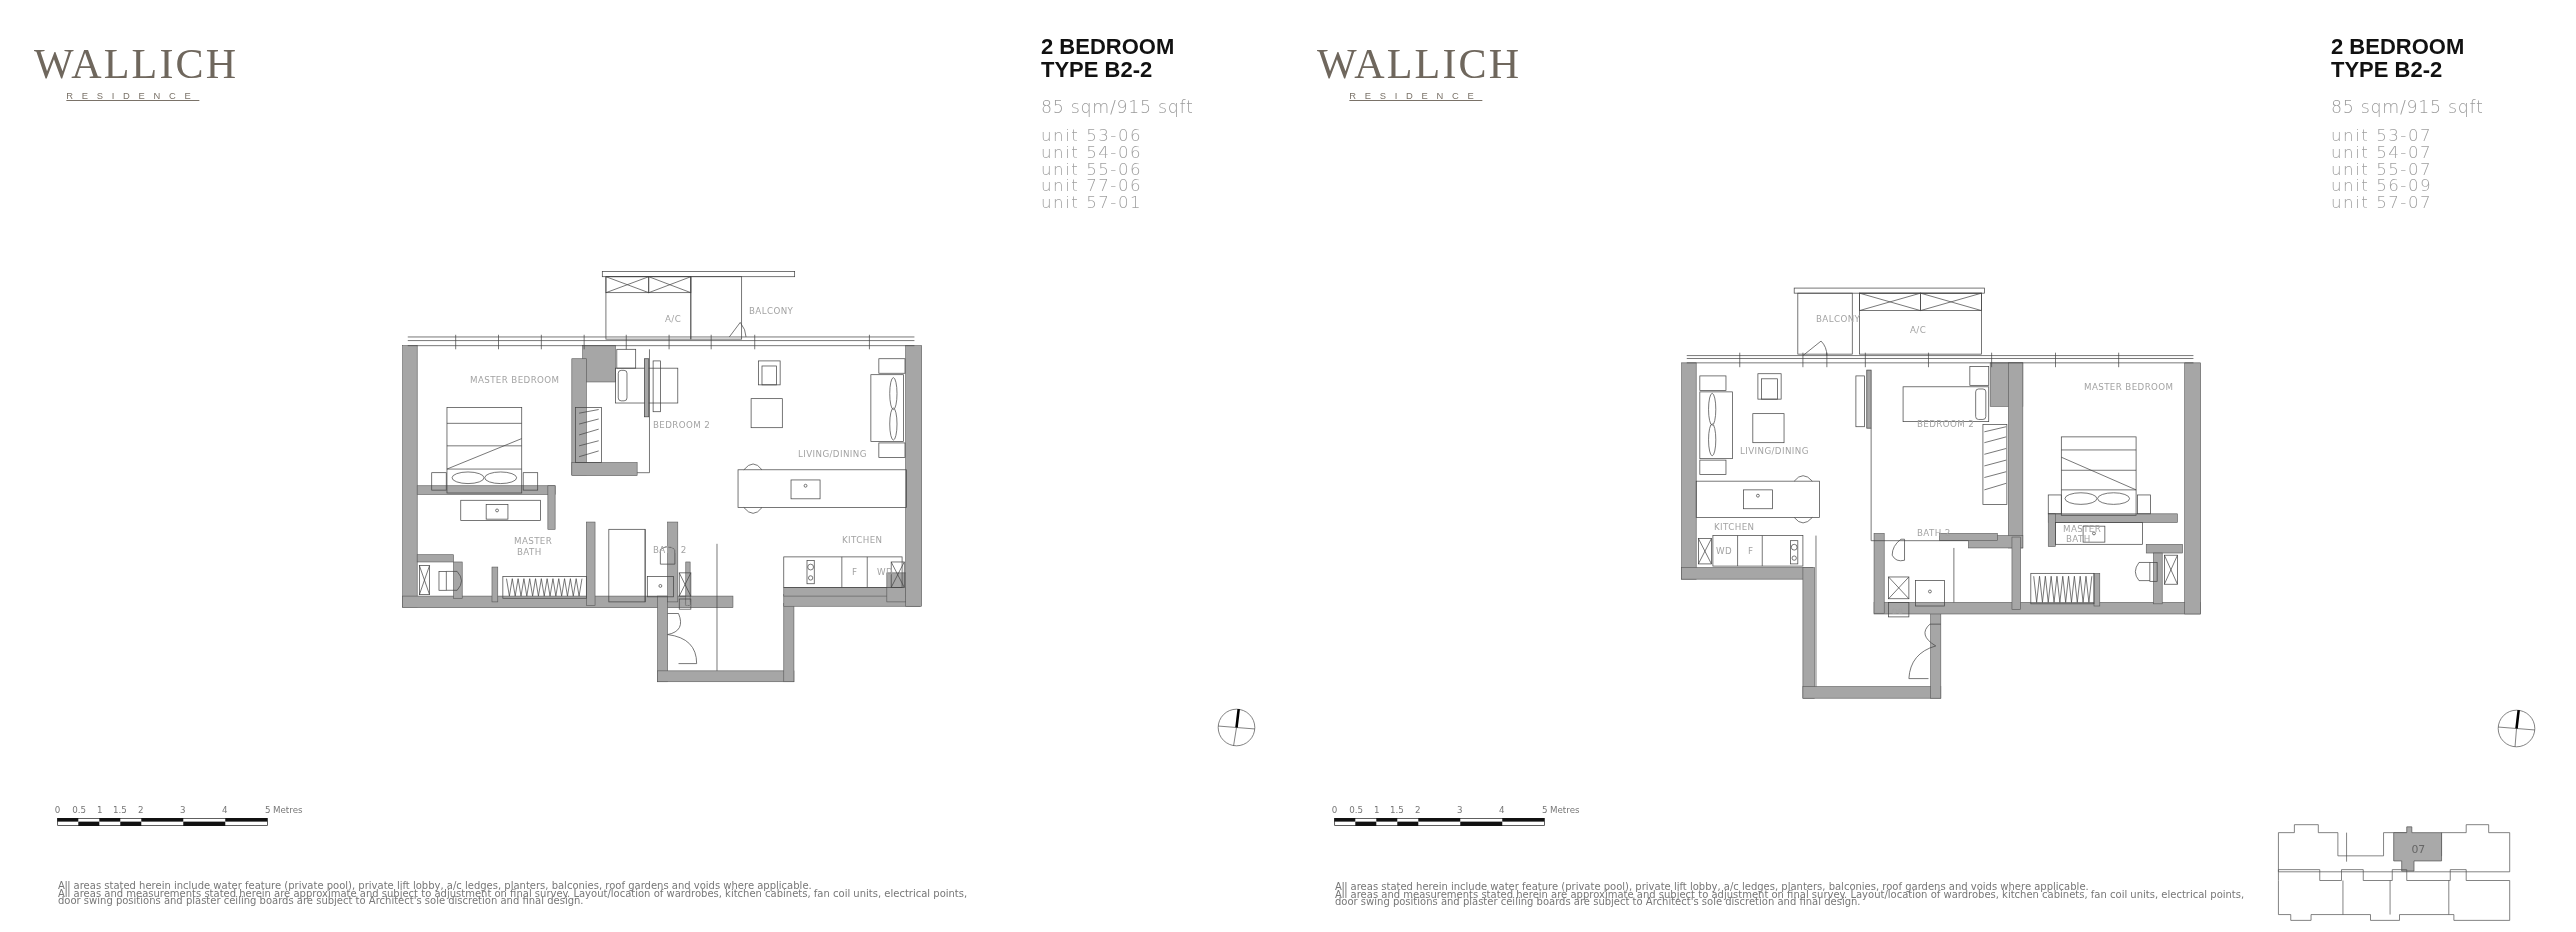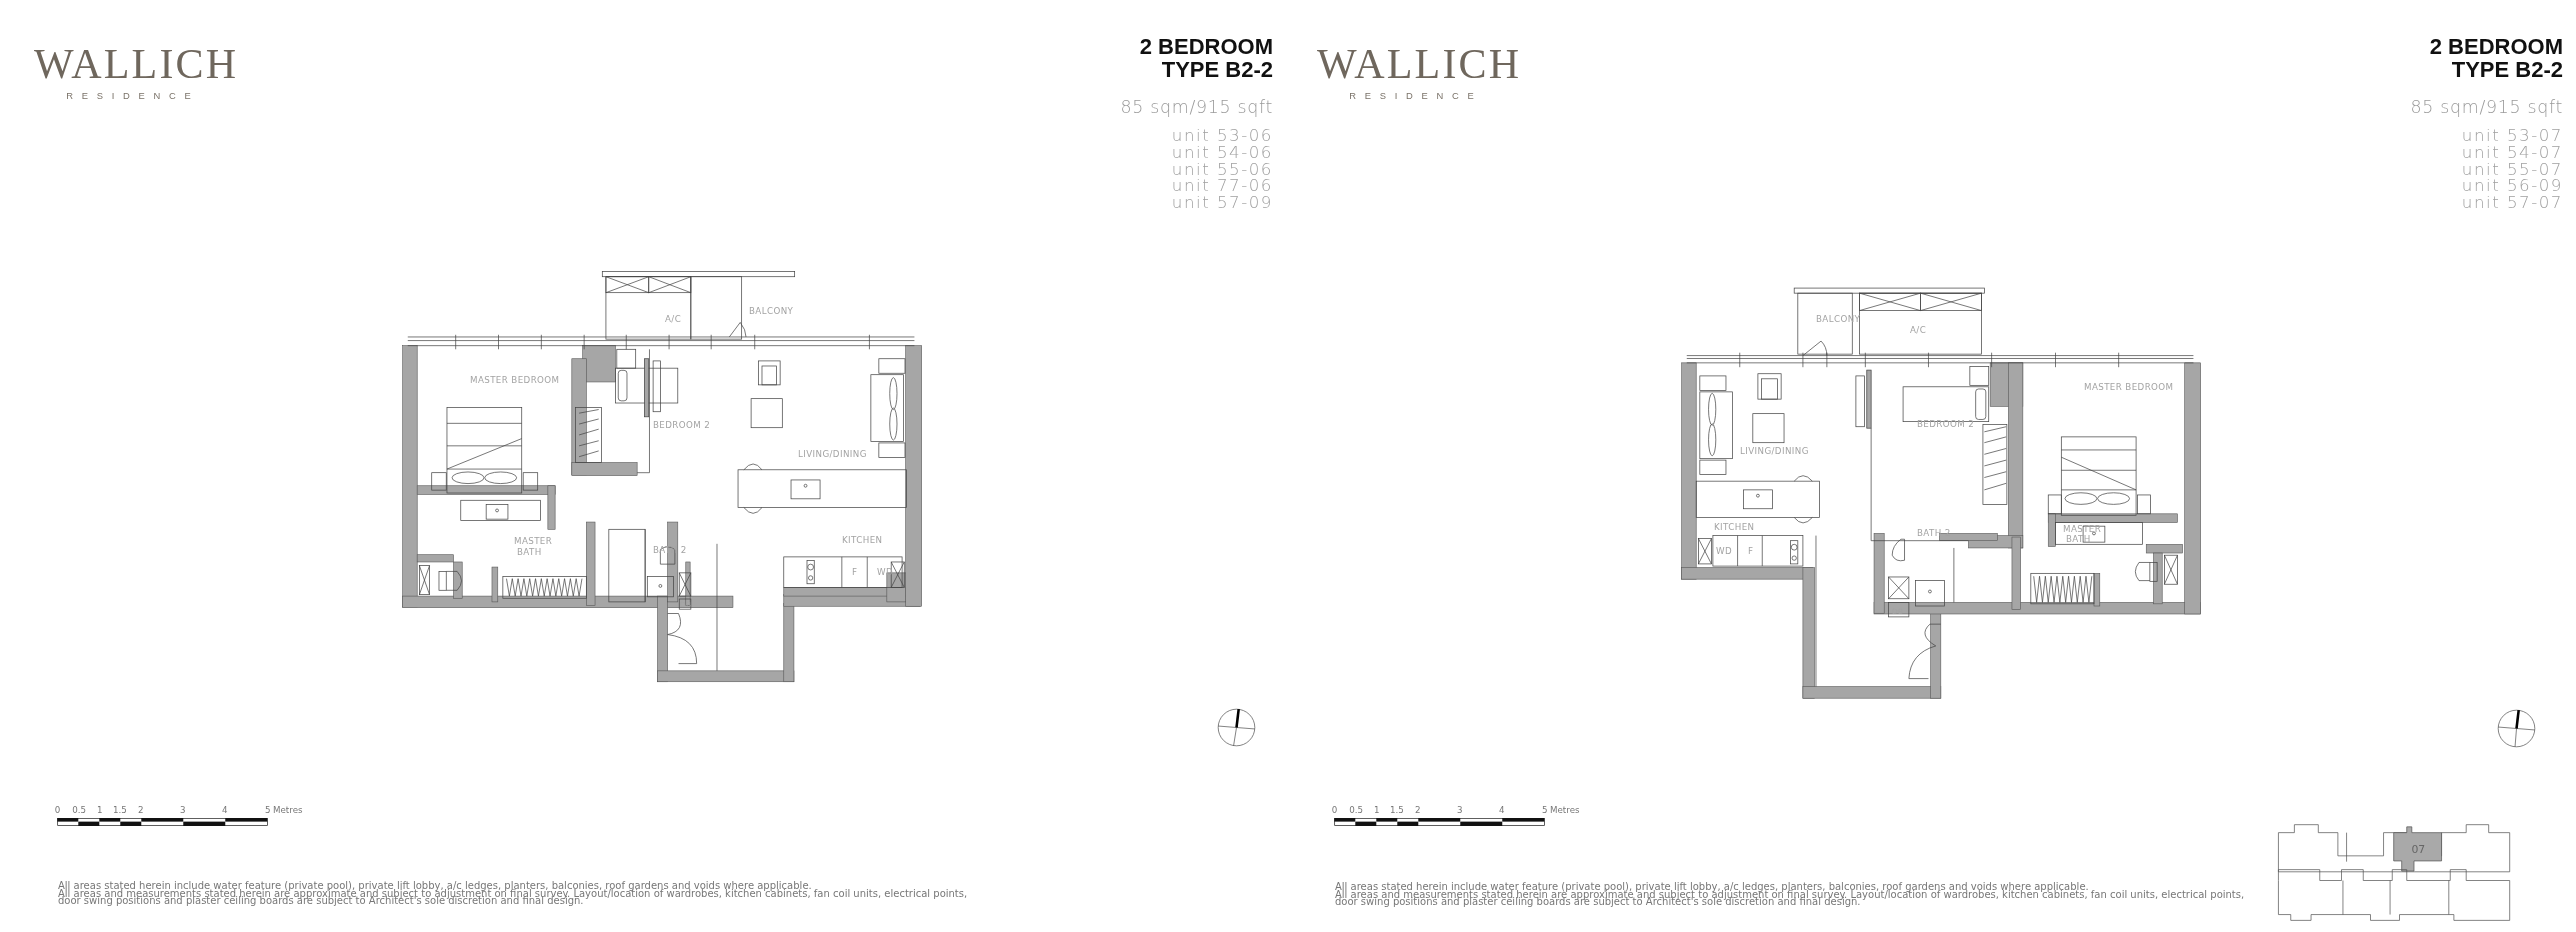--- a/index.html
+++ b/index.html
@@ -3,23 +3,23 @@
 <meta charset="utf-8">
 <style>
   html, body { margin: 0; padding: 0; background: #ffffff; }
   body { width: 2576px; height: 932px; position: relative; overflow: hidden; font-family: "Liberation Sans", sans-serif; }
   .page { position: absolute; top: 0; height: 932px; width: 1288px; }
   #page-left { left: 0; }
   #page-right { left: 1288px; }
 
   .logo { position: absolute; top: 42px; width: 189px; text-align: center; color: #6f675d; }
   .logo-word { font-family: "Liberation Serif", serif; font-size: 42px; letter-spacing: 2.2px; line-height: 44px; font-weight: normal; }
-  .logo-sub { font-family: "Liberation Sans", sans-serif; font-size: 9.4px; letter-spacing: 8.7px; margin-top: 4.4px; padding-left: 8.7px; color: #7a7268; }
-
-  .unit-info { position: absolute; top: 36px; text-align: right; width: 232px; }
+  .logo-sub { font-family: "Liberation Sans", sans-serif; font-size: 9.4px; letter-spacing: 8.7px; margin-top: 4.4px; padding-left: 8.7px; color: #7a7268; text-decoration: underline; }
+
+  .unit-info { position: absolute; top: 36px; text-align: left; width: 232px; }
   .type-title { font-family: "Liberation Sans", sans-serif; font-weight: bold; font-size: 22px; line-height: 22.5px; color: #111; }
   .area { font-family: "DejaVu Sans", sans-serif; font-size: 17.4px; color: #9a9a9a; margin-top: 16px; letter-spacing: 0.7px; font-weight: 200; }
   .unit-list { margin-top: 10.2px; }
   .unit-line { font-family: "DejaVu Sans", sans-serif; font-size: 16.7px; line-height: 16.7px; color: #a0a0a0; letter-spacing: 1.5px; font-weight: 200; }
 
   .plan { position: absolute; }
   .plan svg { display: block; overflow: visible; }
   .room-label { position: absolute; font-family: "DejaVu Sans", sans-serif; font-size: 8.7px; color: #a3a3a3; letter-spacing: 0.4px; white-space: nowrap; text-align: center; line-height: 10.2px; }
 
   .scale { position: absolute; }
@@ -44,21 +44,21 @@
 
   <div class="unit-info" style="left:1041px;">
     <div class="type-title">2 BEDROOM</div>
     <div class="type-title">TYPE B2-2</div>
     <div class="area">85 sqm/915 sqft</div>
     <div class="unit-list">
       <div class="unit-line">unit 53-06</div>
       <div class="unit-line">unit 54-06</div>
       <div class="unit-line">unit 55-06</div>
       <div class="unit-line">unit 77-06</div>
-      <div class="unit-line">unit 57-09</div>
+      <div class="unit-line">unit 57-01</div>
     </div>
   </div>
 
   <div class="plan" style="left:399px; top:268px; width:530px; height:421px;">
     <svg width="530" height="421" viewBox="0 0 730 580">
       <g fill="#a6a6a6" stroke="#555" stroke-width="0.8">
 
         <rect x="5" y="107" width="20" height="360"></rect>
 
         <rect x="5" y="452" width="455" height="16"></rect>

